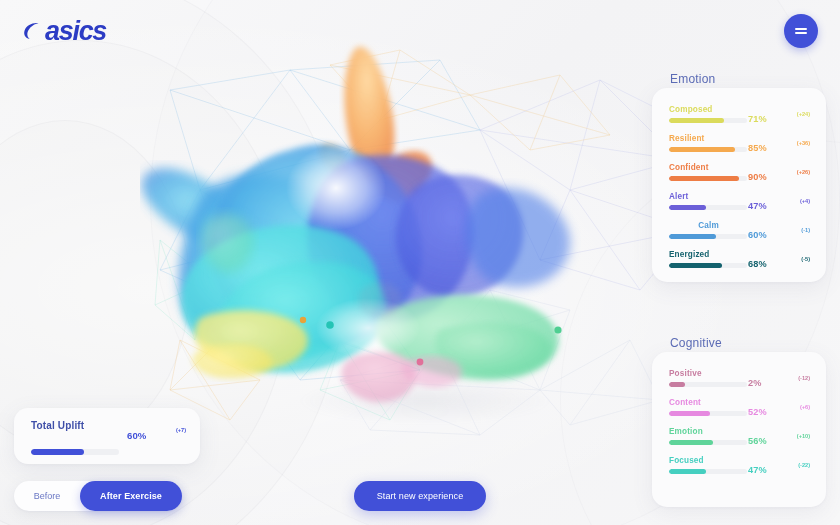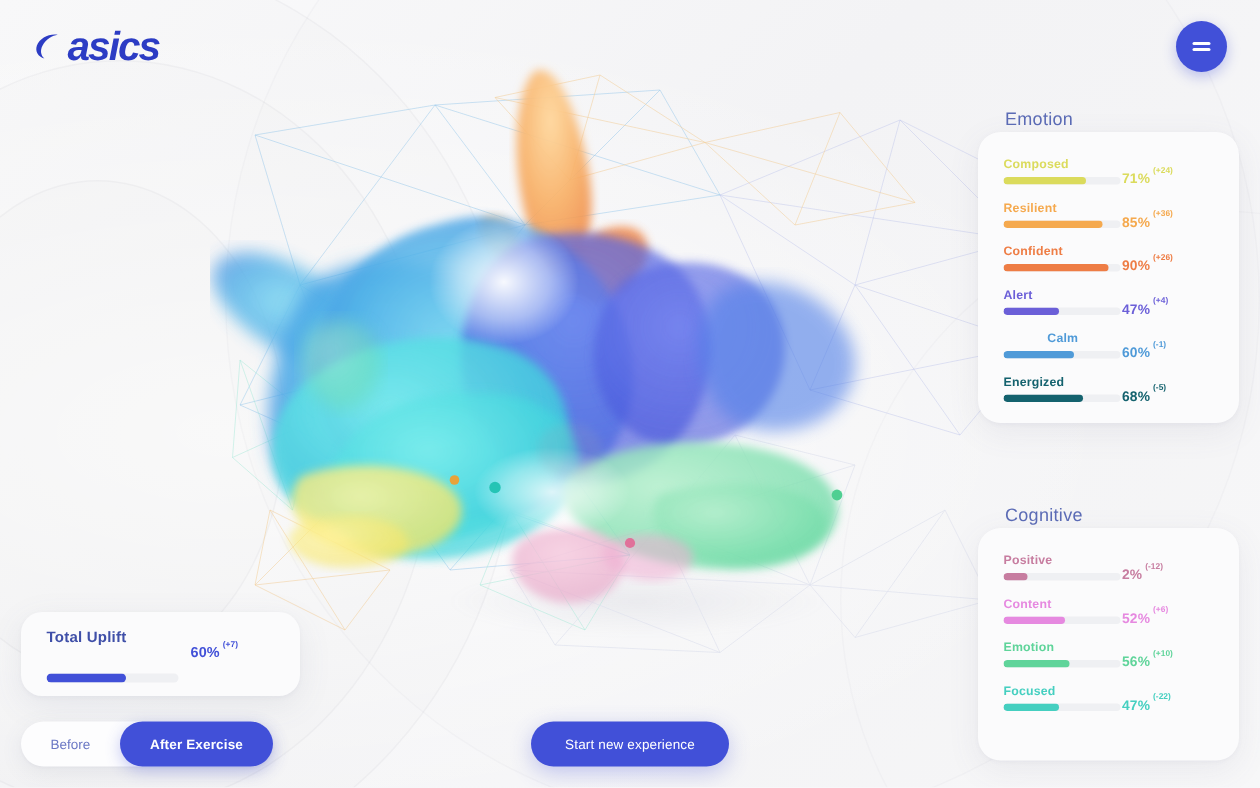--- a/index.html
+++ b/index.html
@@ -90,21 +90,21 @@
     font-size:8.2px; font-weight:bold; letter-spacing:0.15px;
     margin-bottom:4px; white-space:nowrap;
   }
   .track{
     width:78px; height:5.4px; border-radius:3px;
     background:rgba(140,145,170,0.10);
     overflow:hidden;
   }
   .fill{ height:100%; border-radius:3px; }
   .metric-right{
-    flex:1; display:flex; align-items:flex-start; justify-content:flex-start;
+    flex:1; display:flex; align-items:flex-start; justify-content:space-between;
     padding-top:10px; white-space:nowrap;
   }
   .pct{ font-size:9.2px; font-weight:bold; letter-spacing:0.1px; }
   .delta{ font-size:5.6px; font-weight:bold; margin-left:2px; position:relative; top:-3px; }
 
   
   #uplift-card{
     position:absolute; left:14px; top:408px; width:186px; height:56px;
     background:#fbfbfc; border-radius:14px;
     box-shadow:0 6px 22px rgba(100,105,135,0.10), 0 1px 3px rgba(100,105,135,0.05);

